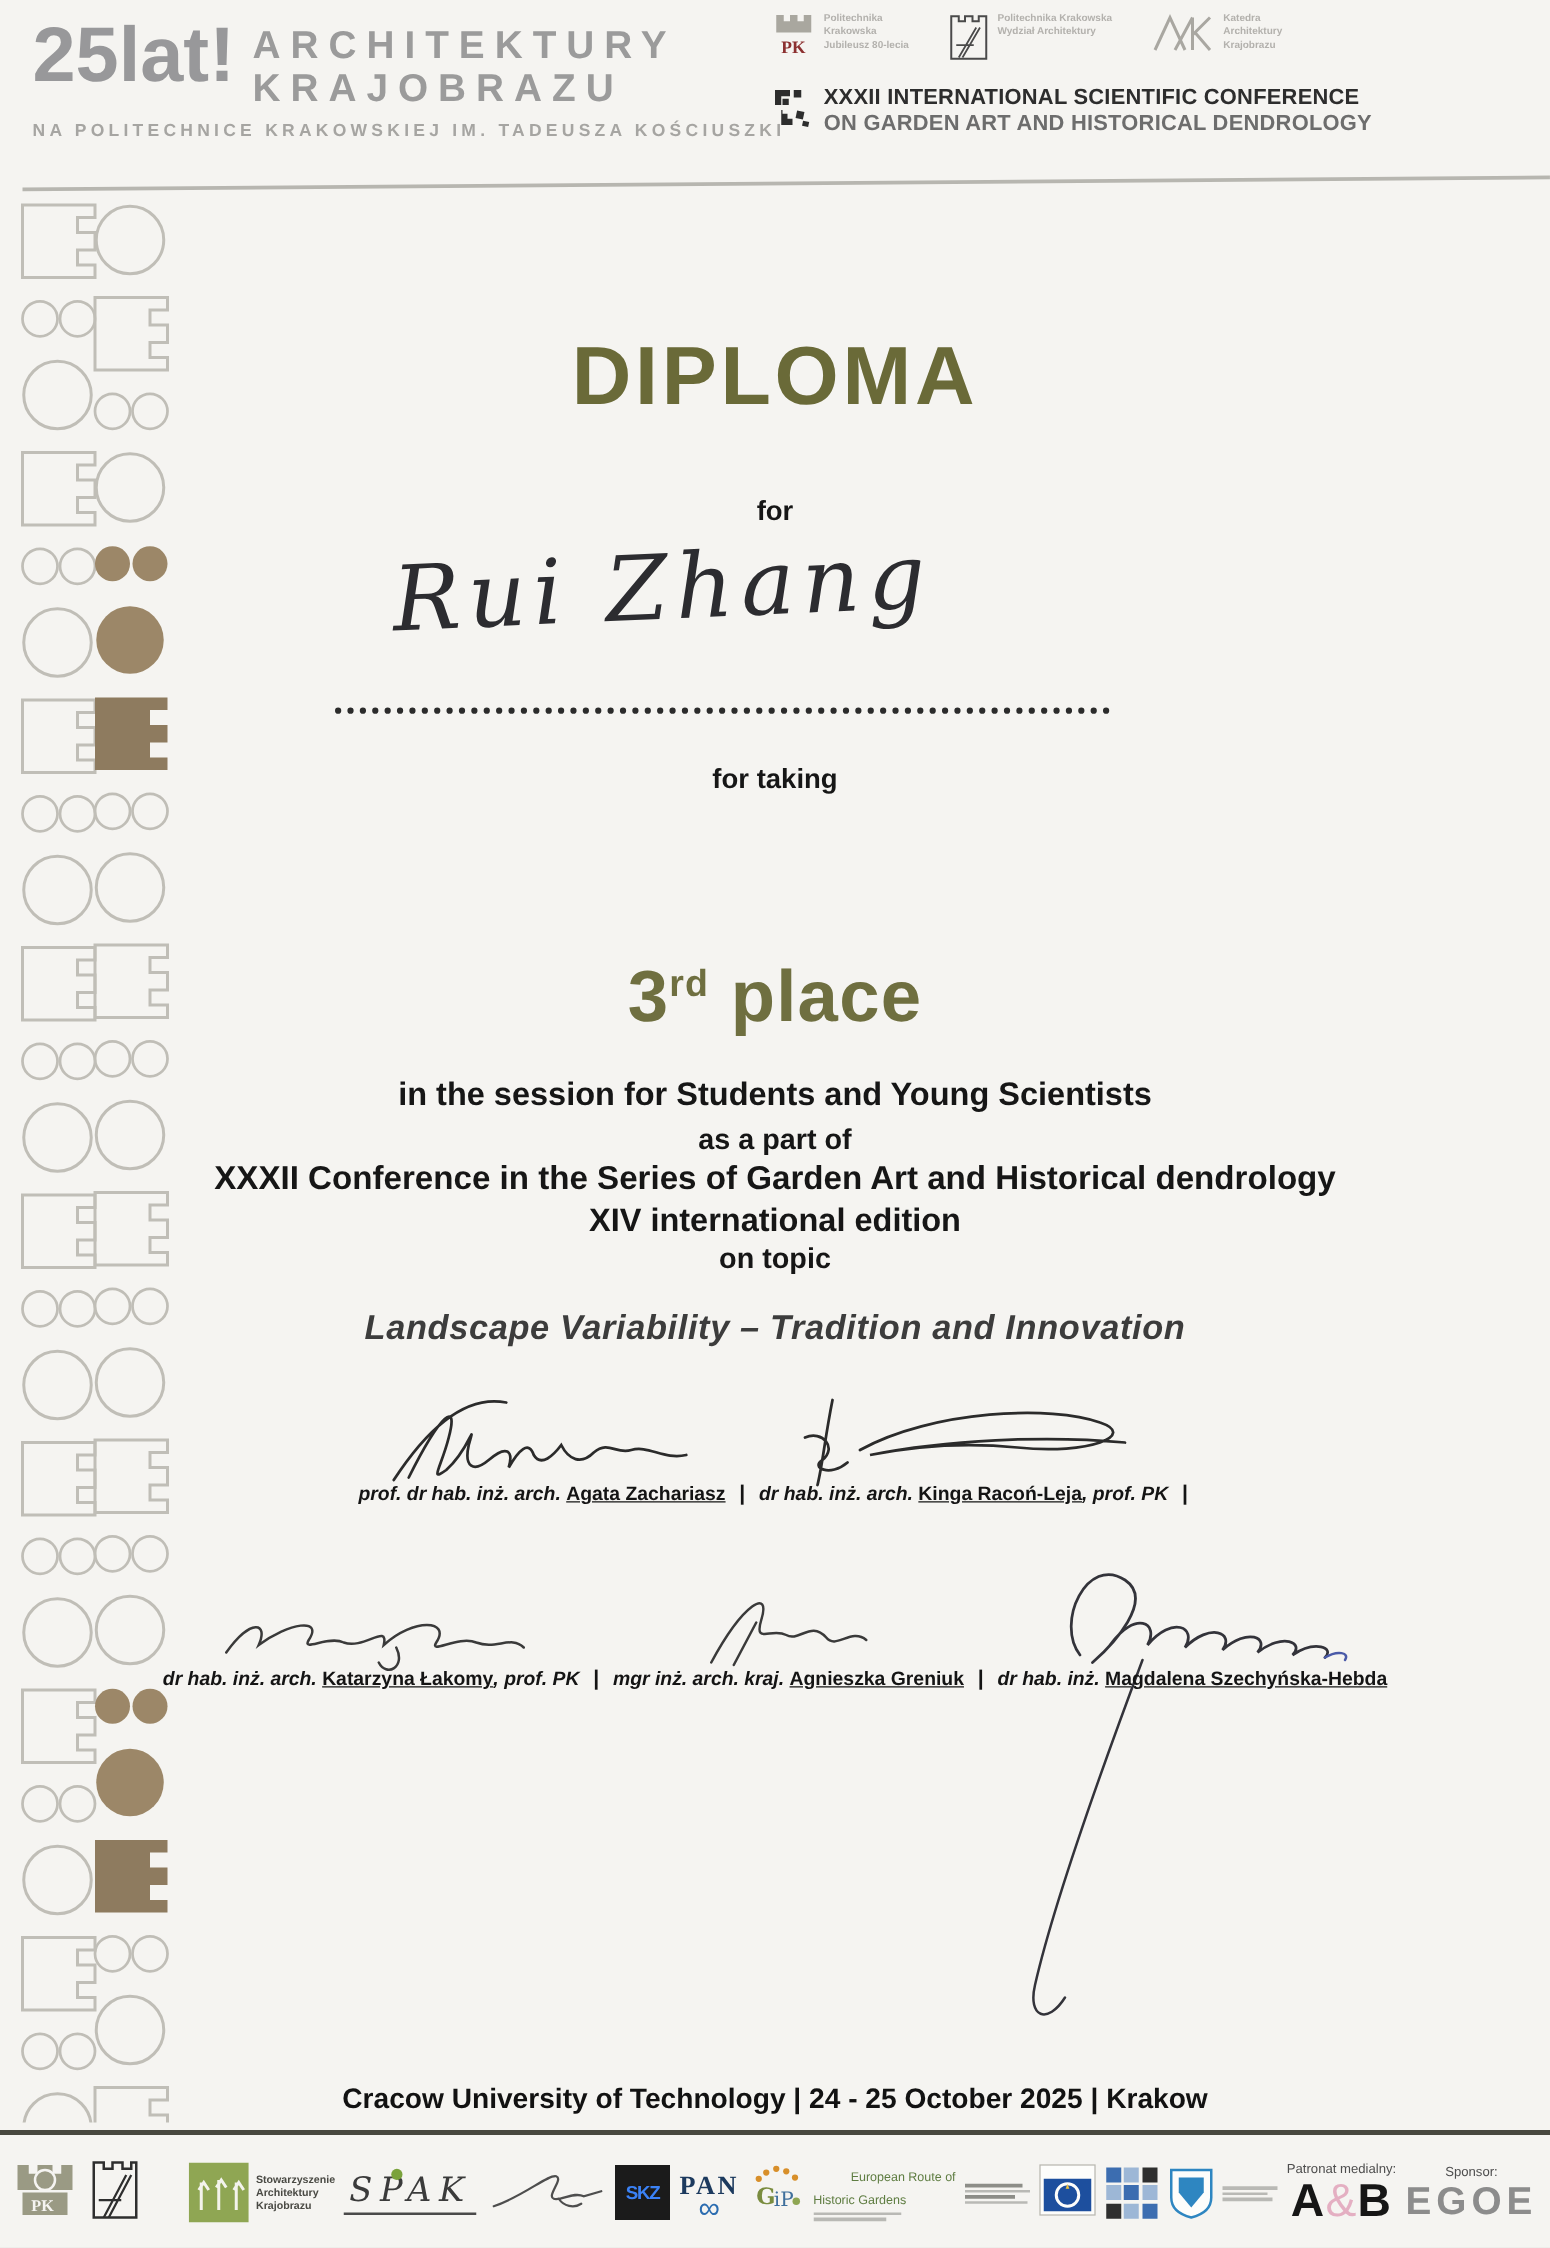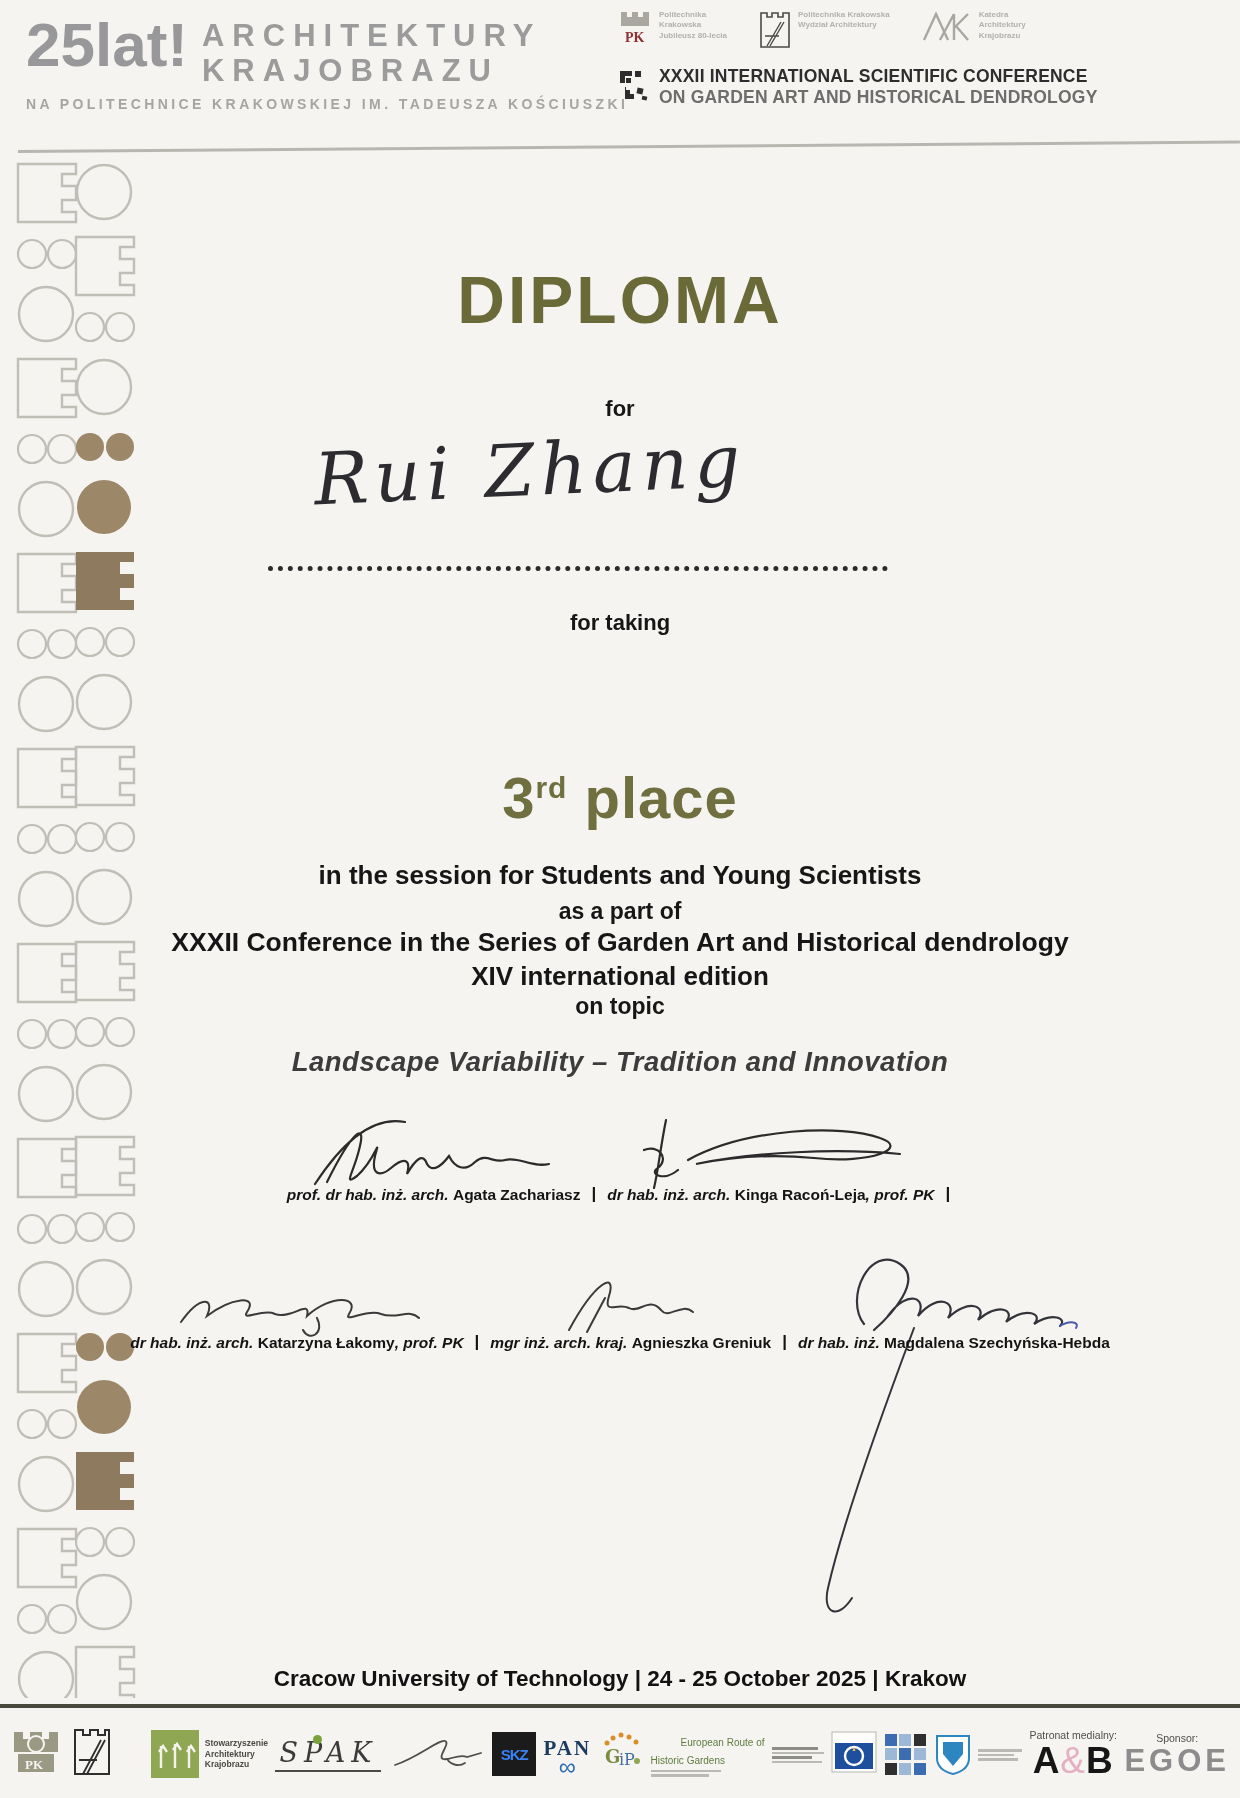--- a/index.html
+++ b/index.html
@@ -45,21 +45,21 @@
   
   .sigrow{position:absolute;left:112px;width:1016px;display:flex;align-items:flex-end;
           justify-content:center;gap:8px;}
   #sigrow1{top:1112px;}
   #sigrow2{top:1258px;}
   .sigcol{display:flex;flex-direction:column;align-items:center;}
   .sigimg{margin-bottom:-8px;}
   .sigimg svg{overflow:visible;}
   .names{font-size:15.5px;color:#141414;white-space:nowrap;}
   .t,.sfx{font-style:italic;font-weight:600;}
-  .n{font-weight:bold;}
+  .n{font-weight:bold;text-decoration:underline;}
   .sep{font-weight:bold;font-size:17px;padding:0 3px;color:#141414;}
   
   .venue{position:absolute;left:0;top:1666px;width:1240px;text-align:center;
          font-size:22.5px;font-weight:bold;color:#121212;}
   .botrule{position:absolute;left:0;top:1704px;width:1240px;height:3.5px;background:#48483f;}
   .logos{position:absolute;left:10px;top:1712px;width:1220px;height:84px;
          display:flex;align-items:center;justify-content:space-between;}
   .logocol{display:flex;flex-direction:column;align-items:center;gap:1px;}
   .loglabel{font-size:10.5px;color:#4e4e4e;}
   .saktxt{font-size:8.5px;font-weight:bold;color:#4a4a44;line-height:1.25;}

